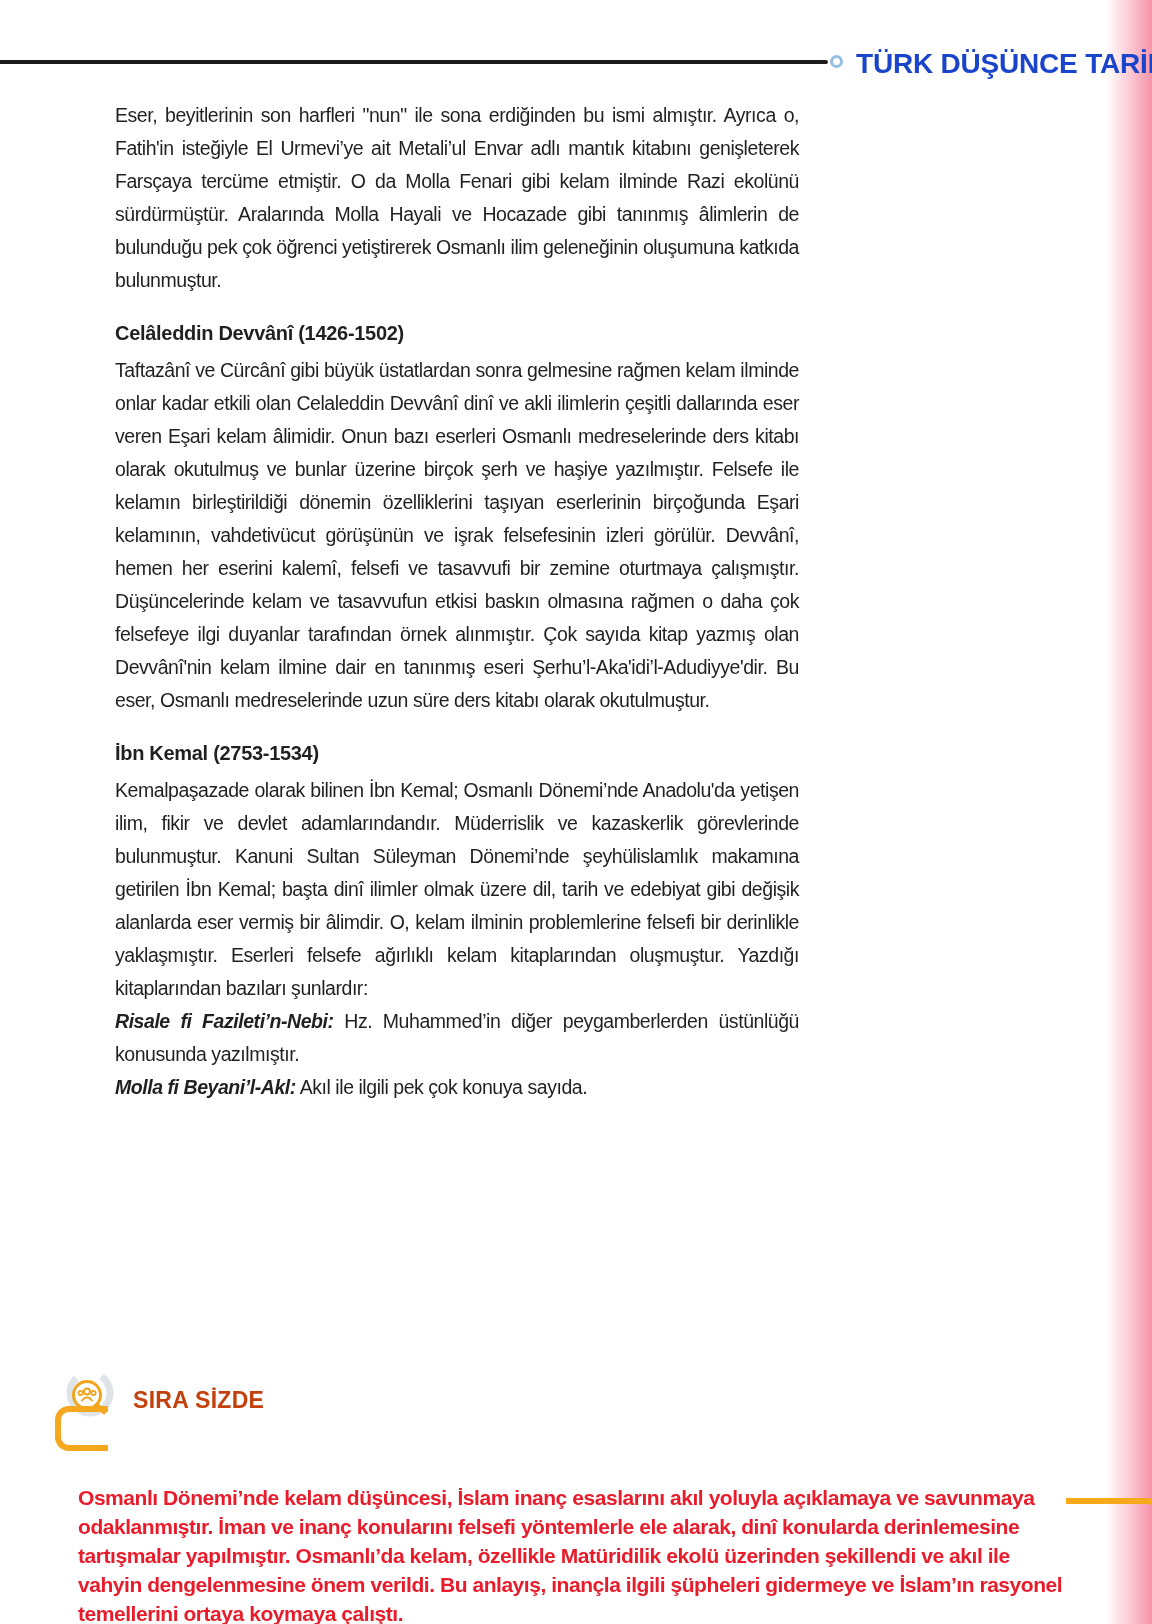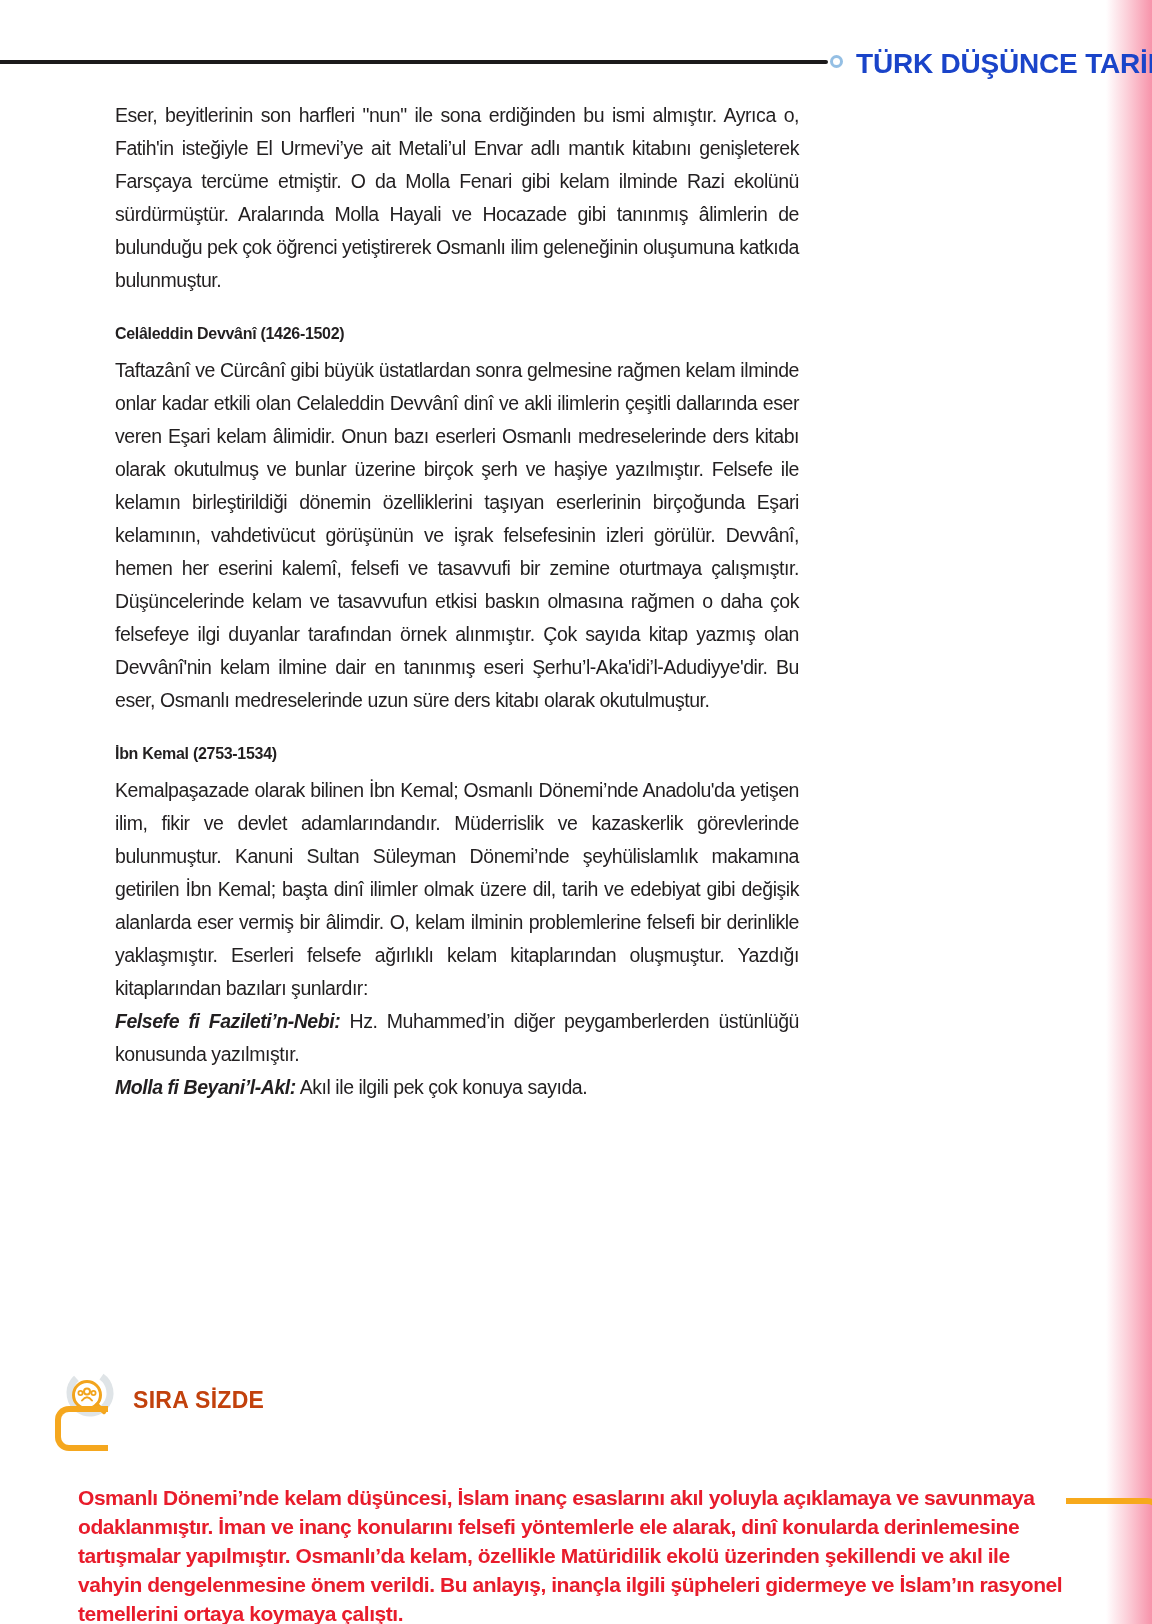--- a/index.html
+++ b/index.html
@@ -33,21 +33,21 @@
   }
   
   .column {
     position:absolute; left:115px; top:99px; width:684px;
     font-size:19.5px; line-height:33px; letter-spacing:-0.45px;
     text-align:justify;
   }
   .column p { margin:0; }
   .it { }
   h2.sec {
-    font-size:16px; font-weight:bold; line-height:33px;
+    font-size:20px; font-weight:bold; line-height:33px;
     letter-spacing:-0.3px; margin-top:20px; margin-bottom:4px;
     text-align:left;
   }
   .work { margin-top:15px; }
   .work-title { font-weight:bold; font-style:italic; }
   
   .sira-icon { position:absolute; left:62px; top:1368px; width:56px; height:56px; }
   .sira-label {
     position:absolute; left:133px; top:1387px;
     font-size:23px; font-weight:bold; letter-spacing:0.3px;
@@ -92,21 +92,21 @@
     <p><span>Eser, beyitlerinin son harfleri "nun" ile sona erdiğinden bu ismi almıştır. Ayrıca o, Fatih'in isteğiyle El Urmevi’ye ait </span><span class="it">Metali’ul Envar</span><span> adlı mantık kitabını genişleterek Farsçaya tercüme etmiştir. O da Molla Fenari gibi kelam ilminde Razi ekolünü sürdürmüştür. Aralarında Molla Hayali ve Hocazade gibi tanınmış âlimlerin de bulunduğu pek çok öğrenci yetiştirerek Osmanlı ilim geleneğinin oluşumuna katkıda bulunmuştur.</span></p>
 
     <h2 class="sec">Celâleddin Devvânî (1426-1502)</h2>
 
     <p><span>Taftazânî ve Cürcânî gibi büyük üstatlardan sonra gelmesine rağmen kelam ilminde onlar kadar etkili olan Celaleddin Devvânî dinî ve akli ilimlerin çeşitli dallarında eser veren Eşari kelam âlimidir. Onun bazı eserleri Osmanlı medreselerinde ders kitabı olarak okutulmuş ve bunlar üzerine birçok şerh ve haşiye yazılmıştır. Felsefe ile kelamın birleştirildiği dönemin özelliklerini taşıyan eserlerinin birçoğunda Eşari kelamının, vahdetivücut görüşünün ve işrak felsefesinin izleri görülür. Devvânî, hemen her eserini kalemî, felsefi ve tasavvufi bir zemine oturtmaya çalışmıştır. Düşüncelerinde kelam ve tasavvufun etkisi baskın olmasına rağmen o daha çok felsefeye ilgi duyanlar tarafından örnek alınmıştır. Çok sayıda kitap yazmış olan Devvânî'nin kelam ilmine dair en tanınmış eseri </span><span class="it">Şerhu’l-Aka'idi’l-Adudiyye'dir.</span><span> Bu eser, Osmanlı medreselerinde uzun süre ders kitabı olarak okutulmuştur.</span></p>
 
     <h2 class="sec">İbn Kemal (2753-1534)</h2>
 
     <p>Kemalpaşazade olarak bilinen İbn Kemal; Osmanlı Dönemi’nde Anadolu'da yetişen ilim, fikir ve devlet adamlarındandır. Müderrislik ve kazaskerlik görevlerinde bulunmuştur. Kanuni Sultan Süleyman Dönemi’nde şeyhülislamlık makamına getirilen İbn Kemal; başta dinî ilimler olmak üzere dil, tarih ve edebiyat gibi değişik alanlarda eser vermiş bir âlimdir. O, kelam ilminin problemlerine felsefi bir derinlikle yaklaşmıştır. Eserleri felsefe ağırlıklı kelam kitaplarından oluşmuştur. Yazdığı kitaplarından bazıları şunlardır:</p>
 
-    <p class="work"><span class="work-title">Felsefe fi Fazileti’n-Nebi:</span><span> Hz. Muhammed’in diğer peygamberlerden üstünlüğü konusunda yazılmıştır.</span></p>
+    <p class="work"><span class="work-title">Risale fi Fazileti’n-Nebi:</span><span> Hz. Muhammed’in diğer peygamberlerden üstünlüğü konusunda yazılmıştır.</span></p>
 
 
     <p class="work"><span class="work-title">Molla fi Beyani’l-Akl:</span><span> Akıl ile ilgili pek çok konuya sayıda.</span></p>
 
 
   </main>
 
   <svg class="sira-icon" viewBox="0 0 56 56" xmlns="http://www.w3.org/2000/svg">
     <circle cx="28" cy="25" r="20" fill="none" stroke="#dfe4e7" stroke-width="7" stroke-dasharray="98 28" transform="rotate(-55 28 25)"></circle>
     <circle cx="25" cy="27" r="13.5" fill="#ffffff" fill-opacity="0.92" stroke="#f2a41d" stroke-width="3"></circle>

